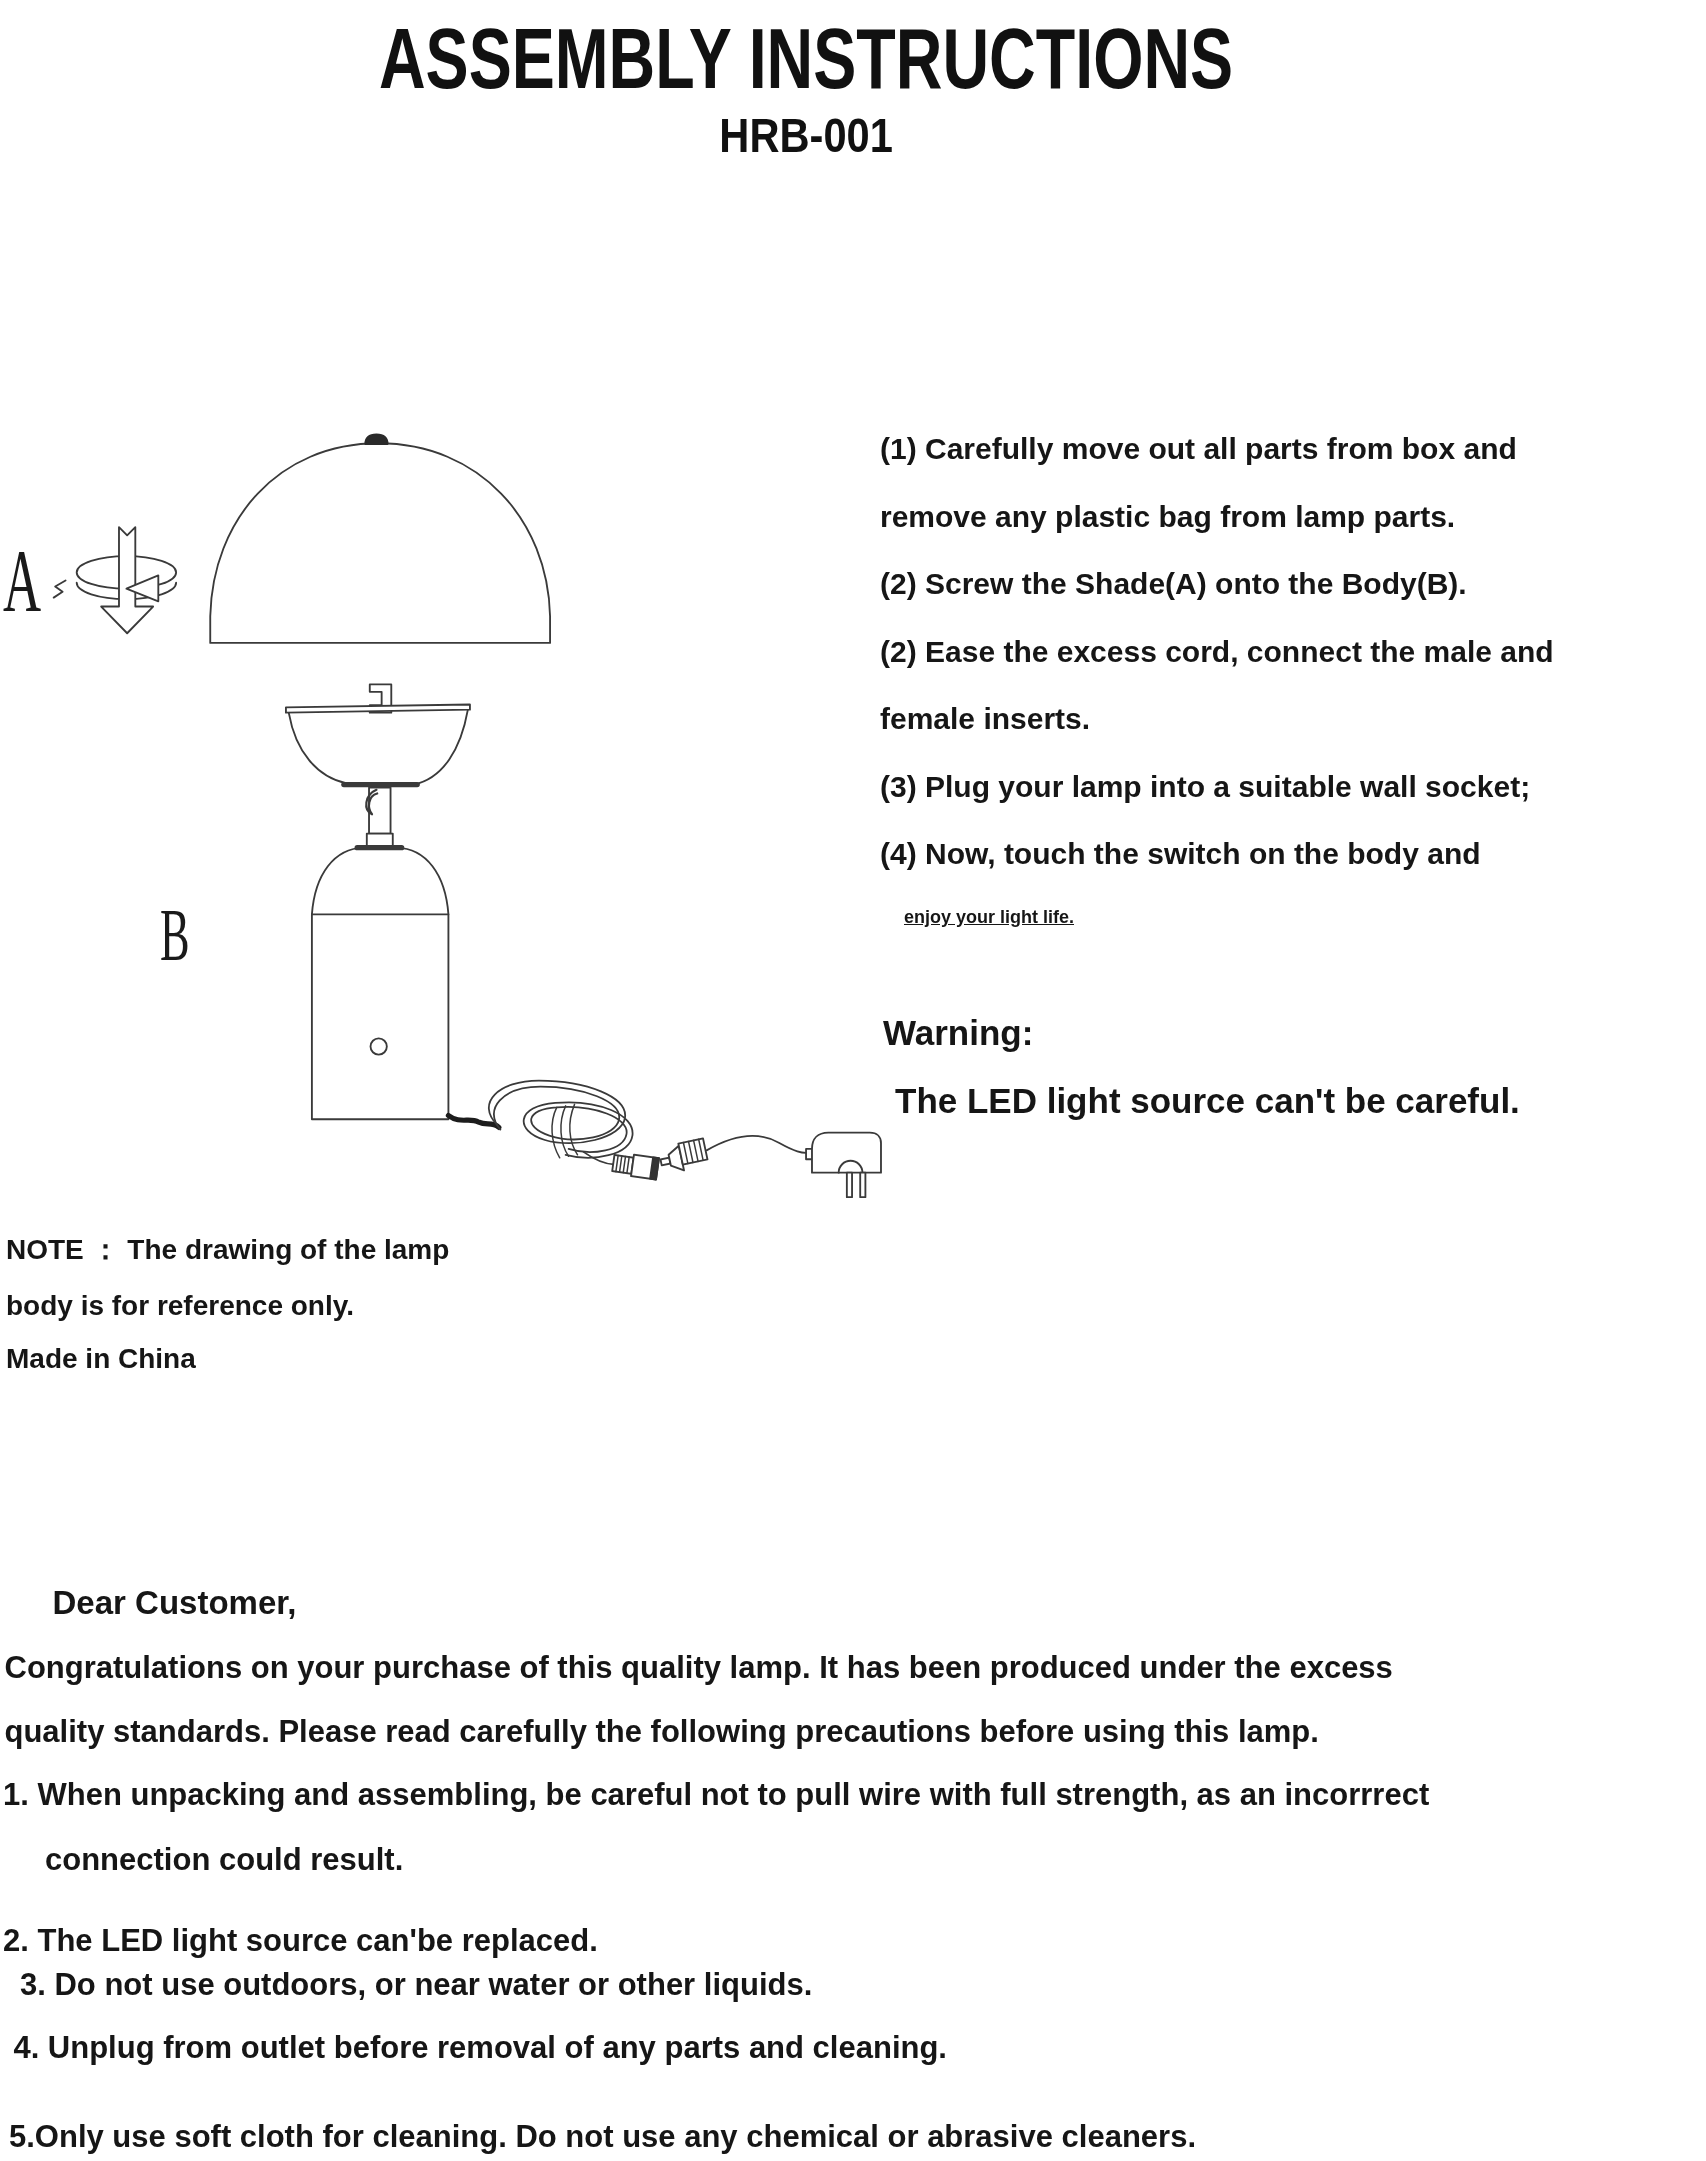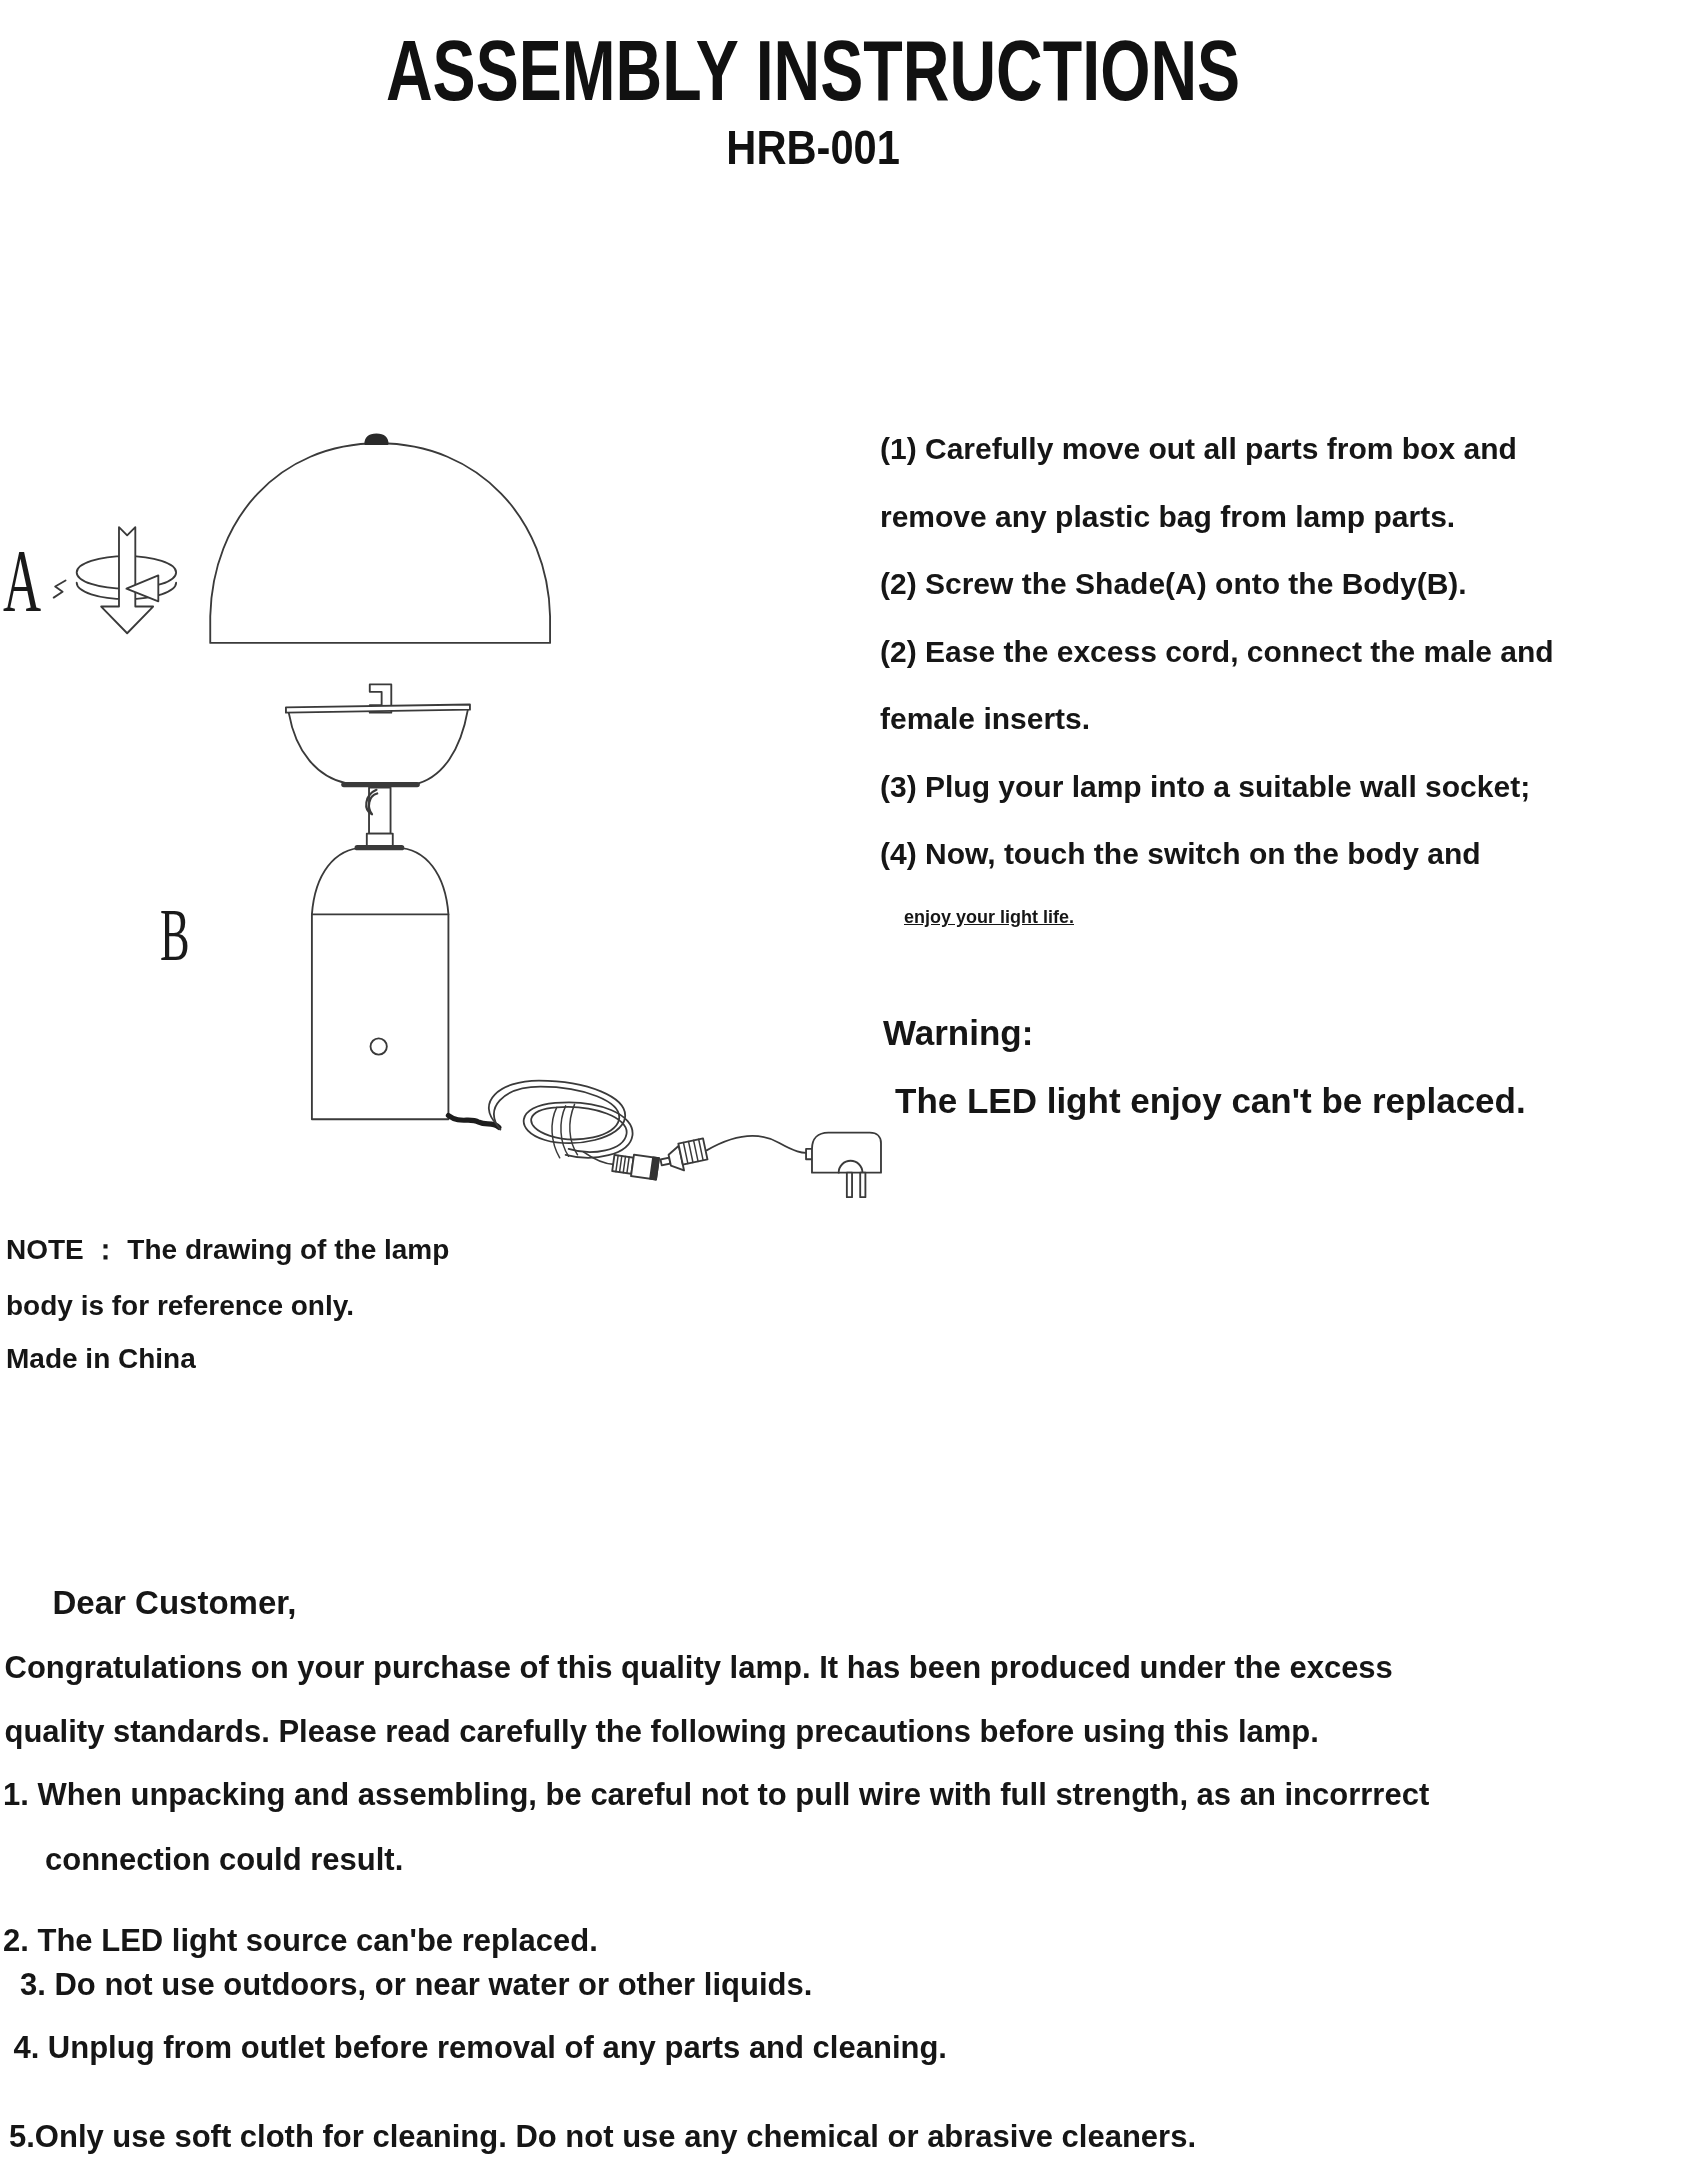--- a/index.html
+++ b/index.html
@@ -5,21 +5,21 @@
   * { margin:0; padding:0; box-sizing:border-box; }
   html,body { background:#ffffff; }
   .page {
     position:relative;
     width:1707px; height:2161px;
     background:#ffffff;
     font-family:"Liberation Sans", sans-serif;
     color:#161616;
     overflow:hidden;
   }
-  .header { position:absolute; left:0; top:16px; width:1612px; text-align:center;margin-left:7px; }
+  .header { position:absolute; left:0; top:4px; width:1612px; text-align:center; }
   .title {
     display:inline-block;
     margin-top:12px;
     font-size:85px; font-weight:700; line-height:1;
     transform:scaleX(0.76); transform-origin:center top;
     white-space:nowrap; color:#111;
   }
   .model {
     display:block; margin-top:10.4px;
   }
@@ -151,21 +151,21 @@
     <div id="s2" class="t step">(2) Screw the Shade(A) onto the Body(B).</div>
     <div id="s3" class="t step">(2) Ease the excess cord, connect the male and</div>
     <div id="s4" class="t step">female inserts.</div>
     <div id="s5" class="t step">(3) Plug your lamp into a suitable wall socket;</div>
     <div id="s6" class="t step">(4) Now, touch the switch on the body and</div>
     <div id="s7" class="t step">enjoy your light life.</div>
   </div>
 
   <div>
     <div id="warn-h" class="t">Warning:</div>
-    <div id="warn-t" class="t">The LED light enjoy can't be replaced.</div>
+    <div id="warn-t" class="t">The LED light source can't be careful.</div>
   </div>
 
   <div>
     <div id="n1" class="t note-line">NOTE ： The drawing of the lamp</div>
     <div id="n2" class="t note-line">body is for reference only.</div>
     <div id="n3" class="t note-line">Made in China</div>
   </div>
 
   <div>
     <div id="cust-sal" class="t">Dear Customer,</div>

